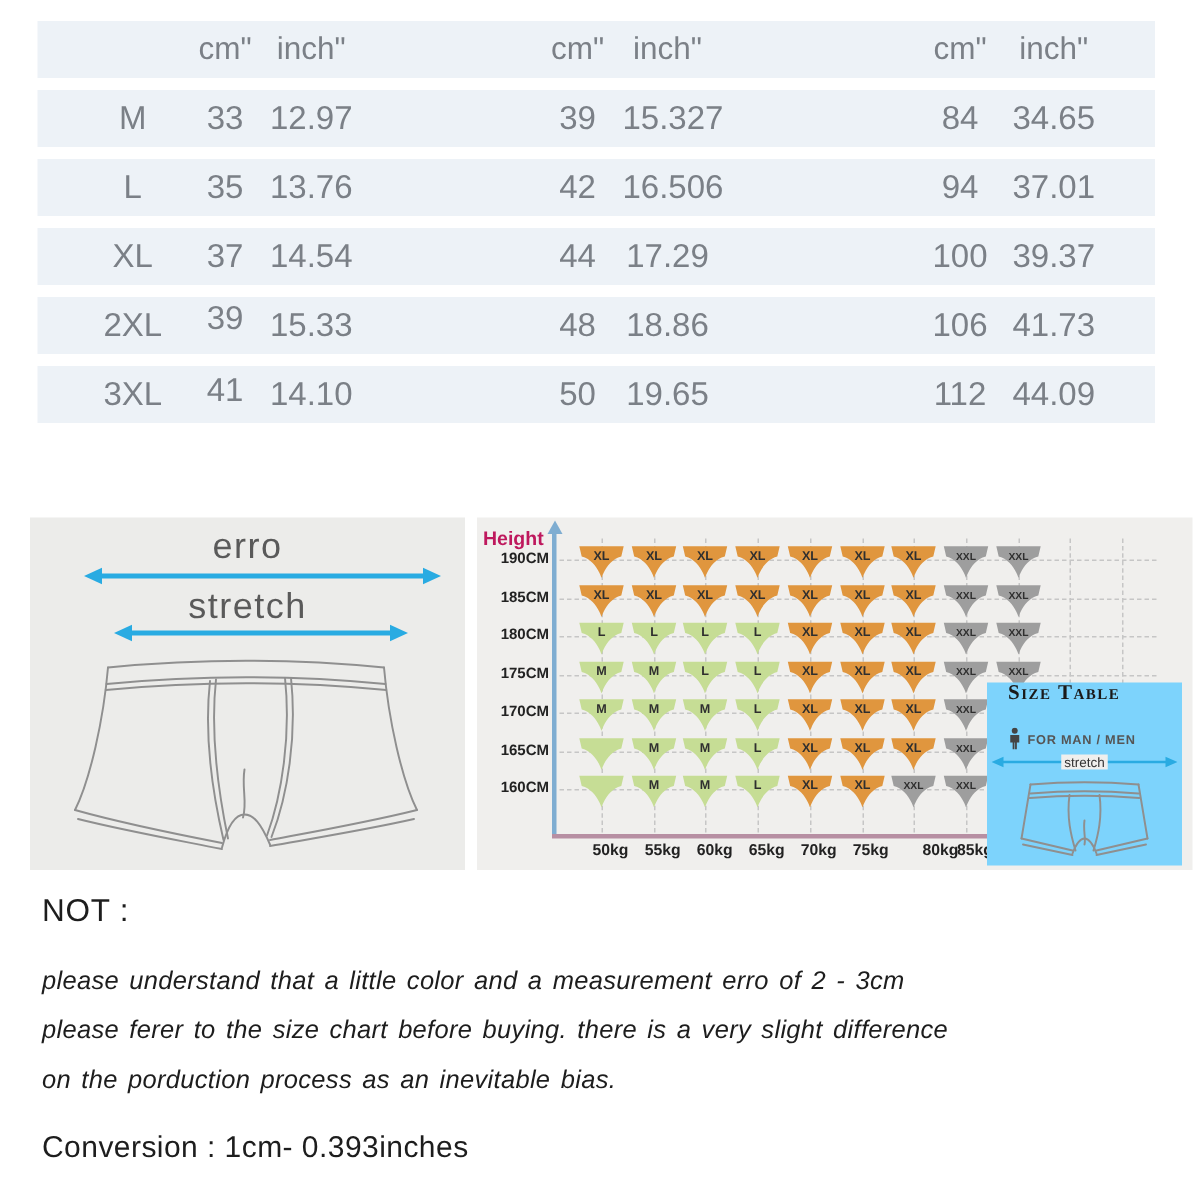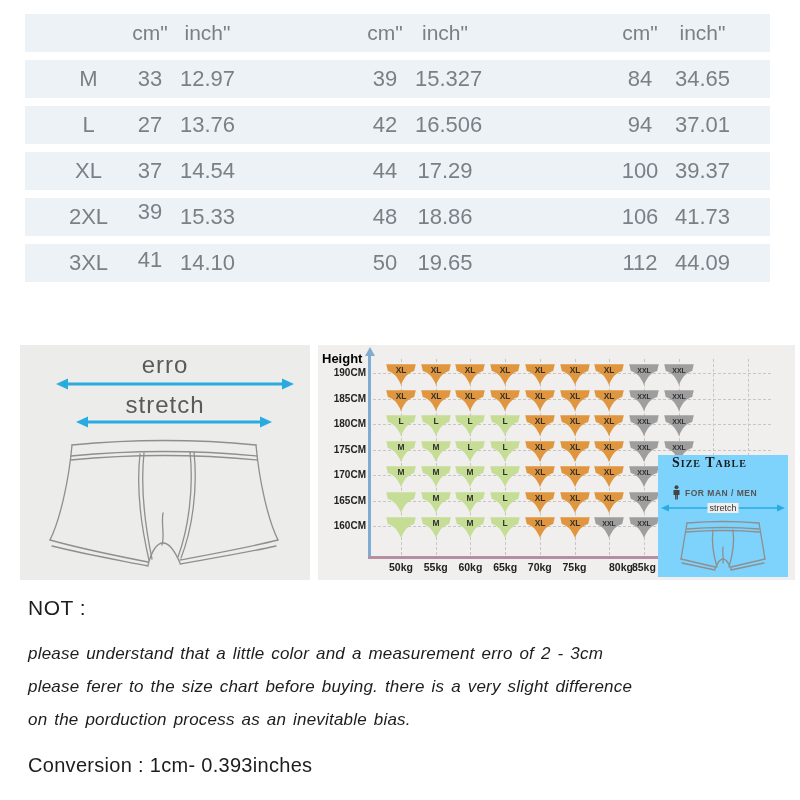--- a/index.html
+++ b/index.html
@@ -32,32 +32,32 @@
   .m-label.waist   { top:6px; }
   .m-label.stretch { top:46px; }
   .arrow-svg { position:absolute; }
   .waist-arrow   { left:36px;  top:32px; }
   .stretch-arrow { left:56px;  top:70px; }
   .boxer-main { position:absolute; left:22px; top:90px; }
   .boxer-main path, .mini-boxer path { fill:none; stroke:#8f8f8f; stroke-width:1.3; stroke-linecap:round; }
 
   
   .size-chart { position:absolute; left:318px; top:345px; width:477px; height:235px; background:#f0efed; }
-  .axis-ylabel { position:absolute; left:4px; top:6px; font-size:13px; font-weight:bold; color:#000000; }
+  .axis-ylabel { position:absolute; left:4px; top:6px; font-size:13px; font-weight:bold; color:#be185d; }
   .axis-xlabel { position:absolute; left:410px; top:214px; font-size:14px; font-weight:bold; color:#1f1f1f; }
   .y-axis { position:absolute; left:50px; top:10px; width:3px; height:203px; background:#7fadd1; }
   .y-axis-arrow { position:absolute; left:46.5px; top:2px; width:0; height:0;
                   border-left:5px solid transparent; border-right:5px solid transparent; border-bottom:9px solid #7fadd1; }
   .x-axis { position:absolute; left:50px; top:211px; width:398px; height:3px; background:#b78fa3; }
   .x-axis-arrow { position:absolute; left:447px; top:207.5px; width:0; height:0;
                   border-top:5px solid transparent; border-bottom:5px solid transparent; border-left:9px solid #b78fa3; }
   .vdash { position:absolute; top:14px; height:196px; width:0; border-left:1px dashed #c6c6c6; }
   .hdash { position:absolute; left:55px; width:398px; height:0; border-top:1px dashed #c6c6c6; }
   .ylab { position:absolute; left:2px; width:46px; text-align:right; font-size:10px; font-weight:bold; color:#222; }
-  .xlab { position:absolute; top:216px; width:36px; text-align:center; font-size:10.5px; font-weight:bold; color:#222; }
+  .xlab { position:absolute; top:216px; width:36px; text-align:right; font-size:10.5px; font-weight:bold; color:#222; }
   .uicon { position:absolute; }
   .uicon text, svg text { font-family:"Liberation Sans", sans-serif; }
 
   
   .legend { position:absolute; left:340px; top:110px; width:130px; height:122px; background:#7dd3fc; }
   .legend-title { font-family:"Liberation Serif", serif; font-variant:small-caps; font-weight:bold;
                   font-size:14px; color:#1a1a1a; letter-spacing:1px; padding-left:14px; }
   .legend-sub { display:flex; align-items:center; gap:4px; padding-left:14px; margin-top:14px;
                 font-size:8.5px; font-weight:bold; color:#555; letter-spacing:0.5px; }
   .legend-stretch { position:relative; margin-top:3px; height:12px; }
@@ -90,21 +90,21 @@
           <div class="cell c-size" data-name="table-cell">M</div>
           <div class="cell c-wcm" data-name="table-cell">33</div>
           <div class="cell c-winch" data-name="table-cell">12.97</div>
           <div class="cell c-scm" data-name="table-cell">39</div>
           <div class="cell c-sinch" data-name="table-cell">15.327</div>
           <div class="cell c-hcm" data-name="table-cell">84</div>
           <div class="cell c-hinch" data-name="table-cell">34.65</div>
         </div>
         <div class="band row" data-name="size-row-L">
           <div class="cell c-size" data-name="table-cell">L</div>
-          <div class="cell c-wcm" data-name="table-cell">27</div>
+          <div class="cell c-wcm" data-name="table-cell">35</div>
           <div class="cell c-winch" data-name="table-cell">13.76</div>
           <div class="cell c-scm" data-name="table-cell">42</div>
           <div class="cell c-sinch" data-name="table-cell">16.506</div>
           <div class="cell c-hcm" data-name="table-cell">94</div>
           <div class="cell c-hinch" data-name="table-cell">37.01</div>
         </div>
         <div class="band row" data-name="size-row-XL">
           <div class="cell c-size" data-name="table-cell">XL</div>
           <div class="cell c-wcm" data-name="table-cell">37</div>
           <div class="cell c-winch" data-name="table-cell">14.54</div>

